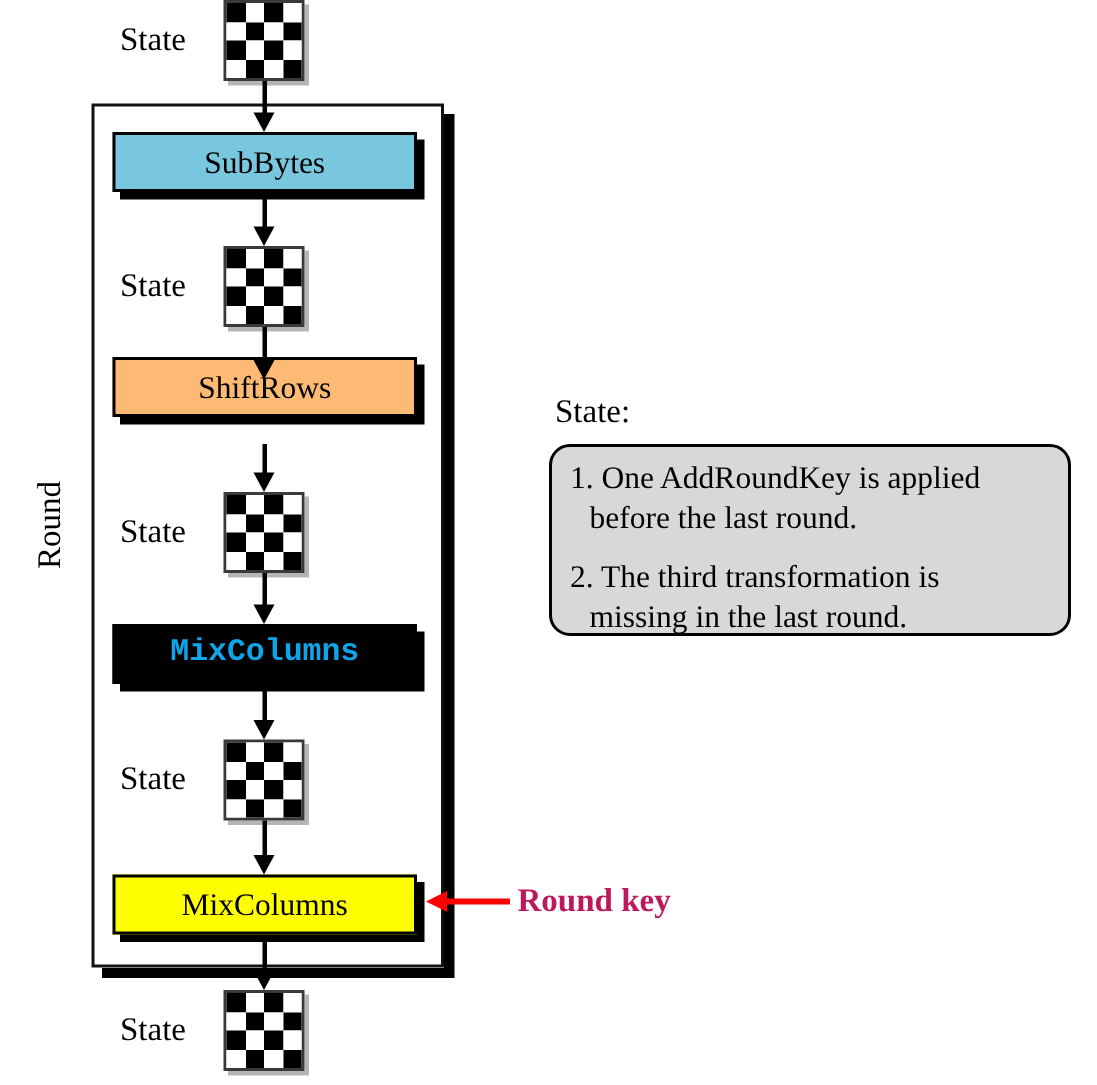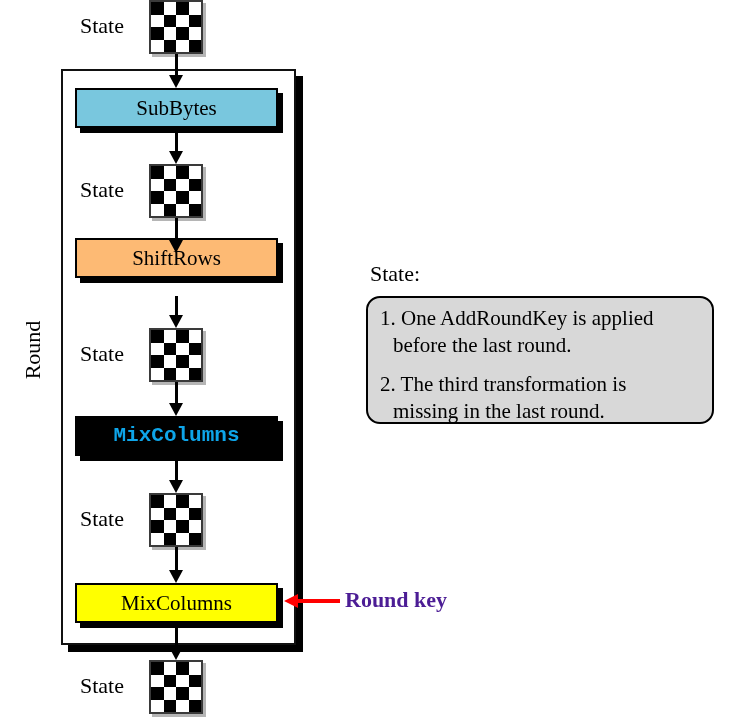--- a/index.html
+++ b/index.html
@@ -62,21 +62,21 @@
   .varrow .vline{position:absolute;left:5.5px;top:0;width:3px;background:#000;display:block;}
   .varrow .vhead{position:absolute;left:0;bottom:0;width:0;height:0;display:block;
     border-left:7px solid transparent;border-right:7px solid transparent;border-top:13px solid #000;}
   
   .rk-arrow{position:absolute;left:284px;top:594px;width:56px;height:14px;z-index:5;}
   .rk-arrow .rline{position:absolute;left:12px;top:5px;width:44px;height:4px;background:#FF0000;display:block;}
   .rk-arrow .rhead{position:absolute;left:0;top:0;width:0;height:0;display:block;
     border-top:7px solid transparent;border-bottom:7px solid transparent;border-right:14px solid #FF0000;}
   .rk-label{
     position:absolute;left:345px;top:587px;
-    font-size:22px;font-weight:bold;color:#4c1d95;white-space:nowrap;
+    font-size:22px;font-weight:bold;color:#be185d;white-space:nowrap;
     z-index:5;
   }
   
   .notes-heading{position:absolute;left:370px;top:261px;font-size:22px;z-index:2;}
   .notes-box{
     position:absolute;left:366px;top:296px;width:348px;height:128px;
     background:#D8D8D8;border:2px solid #000;border-radius:14px;
     box-sizing:border-box;
     padding:7px 8px 0 12px;
     font-size:21px;line-height:27px;

